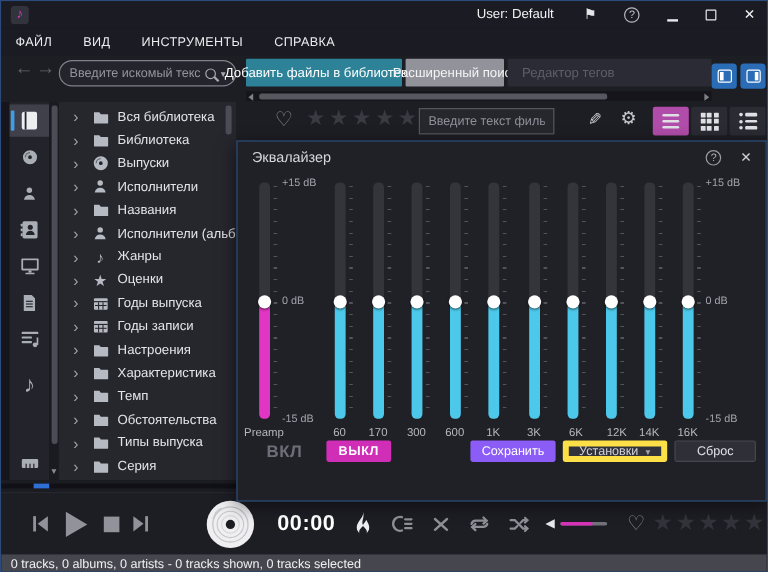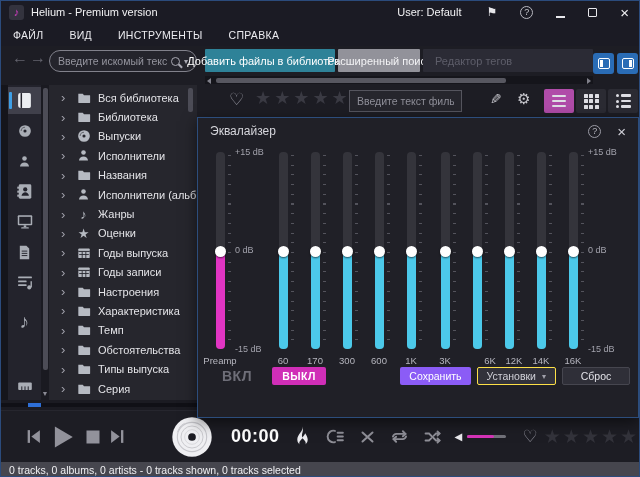--- a/index.html
+++ b/index.html
@@ -98,21 +98,21 @@
   .eqfill{position:absolute;left:0;right:0;bottom:0;border-radius:4px;background:#4cc9ea;}
   .preamp .eqfill{background:#e135c3;}
   .eqthumb{position:absolute;left:-1px;width:11px;height:11px;border-radius:50%;background:#fff;box-shadow:0 1px 2px rgba(0,0,0,.6);}
   .eqlabel{position:absolute;top:237px;width:44px;text-align:center;font-size:9.5px;color:#b6b6bf;}
   .dfoot{position:absolute;left:12px;right:8px;top:248px;height:20px;display:flex;align-items:center;}
   .onlbl{font-size:14px;font-weight:bold;color:#6e6e78;margin-left:12px;letter-spacing:.5px;}
   .offbtn{margin-left:20px;width:54px;height:18px;background:#d02eb7;border-radius:2px;color:#fff;font-size:10.5px;font-weight:bold;display:flex;align-items:center;justify-content:center;letter-spacing:.5px;}
   .fspacer{flex:1;}
   .dbtn{height:18px;display:flex;align-items:center;justify-content:center;font-size:10.5px;border-radius:2px;margin-left:6px;padding:0 9px;}
   .savebtn{background:#8b5cf6;color:#fff;}
-  .presetbtn{background:#32323b;border:1px solid #fde047;color:#d0d0d7;gap:6px;}
+  .presetbtn{background:#32323b;border:5px solid #fde047;color:#d0d0d7;gap:6px;}
   .presetbtn .pcaret{font-size:8px;color:#a0a0aa;}
   .resetbtn{background:#2f2f38;border:1px solid #46464f;color:#e2e2e8;width:68px;}
   
   .progressrow{position:absolute;top:399px;left:0;right:0;height:10px;background:#1b1b22;}
   .ptrack{position:absolute;left:0;right:0;top:3px;height:4px;background:#101016;}
   .pchunk{position:absolute;left:27px;top:3px;width:13px;height:4px;background:#2e6fd6;}
   
   .playerbar{position:absolute;top:409px;left:0;right:0;height:52px;background:#1d1d24;display:flex;align-items:center;padding-left:24px;border-top:1px solid #26262e;}
   .trico{color:#92929b;display:flex;align-items:center;}
   .playico{margin-left:8px;}
@@ -130,21 +130,20 @@
   .statusbar{position:absolute;top:461px;left:0;right:0;height:16px;background:#46464e;display:flex;align-items:center;padding-left:8px;}
   .statustxt{font-size:10.5px;color:#efeff2;}
 </style>
 </head>
 <body>
 
 <div class="window">
 
   <div class="titlebar">
     <span class="appicon">♪</span>
-    <span class="apptitle">Helium - Premium version</span>
     <span class="tspacer"></span>
     <span class="userlabel">User: Default</span>
     <span class="flagico">⚑</span>
     <span class="qcirc">?</span>
     <span class="minico"></span>
     <span class="maxico"></span>
     <span class="closeico">×</span>
   </div>
 
   <div class="menubar" id="menubar">
@@ -502,21 +501,21 @@
         <div class="eqlabel" style="left: 191px;">1K</div>
         <div class="eqtrack" style="left: 242.5px;">
           <span class="eqfill" style="top: 50%;"></span>
           <span class="eqthumb" style="top: calc(50% - 5px);"></span>
         </div>
         <div class="eqlabel" style="left: 225px;">3K</div>
         <div class="eqtrack" style="left: 274.5px;">
           <span class="eqfill" style="top: 50%;"></span>
           <span class="eqthumb" style="top: calc(50% - 5px);"></span>
         </div>
-        <div class="eqlabel" style="left: 270px;">6K</div>
+        <div class="eqlabel" style="left: 260px;">6K</div>
         <div class="eqtrack" style="left: 306.5px;">
           <span class="eqfill" style="top: 50%;"></span>
           <span class="eqthumb" style="top: calc(50% - 5px);"></span>
         </div>
         <div class="eqlabel" style="left: 294px;">12K</div>
         <div class="eqtrack" style="left: 338.5px;">
           <span class="eqfill" style="top: 50%;"></span>
           <span class="eqthumb" style="top: calc(50% - 5px);"></span>
         </div>
         <div class="eqlabel" style="left: 321px;">14K</div>

